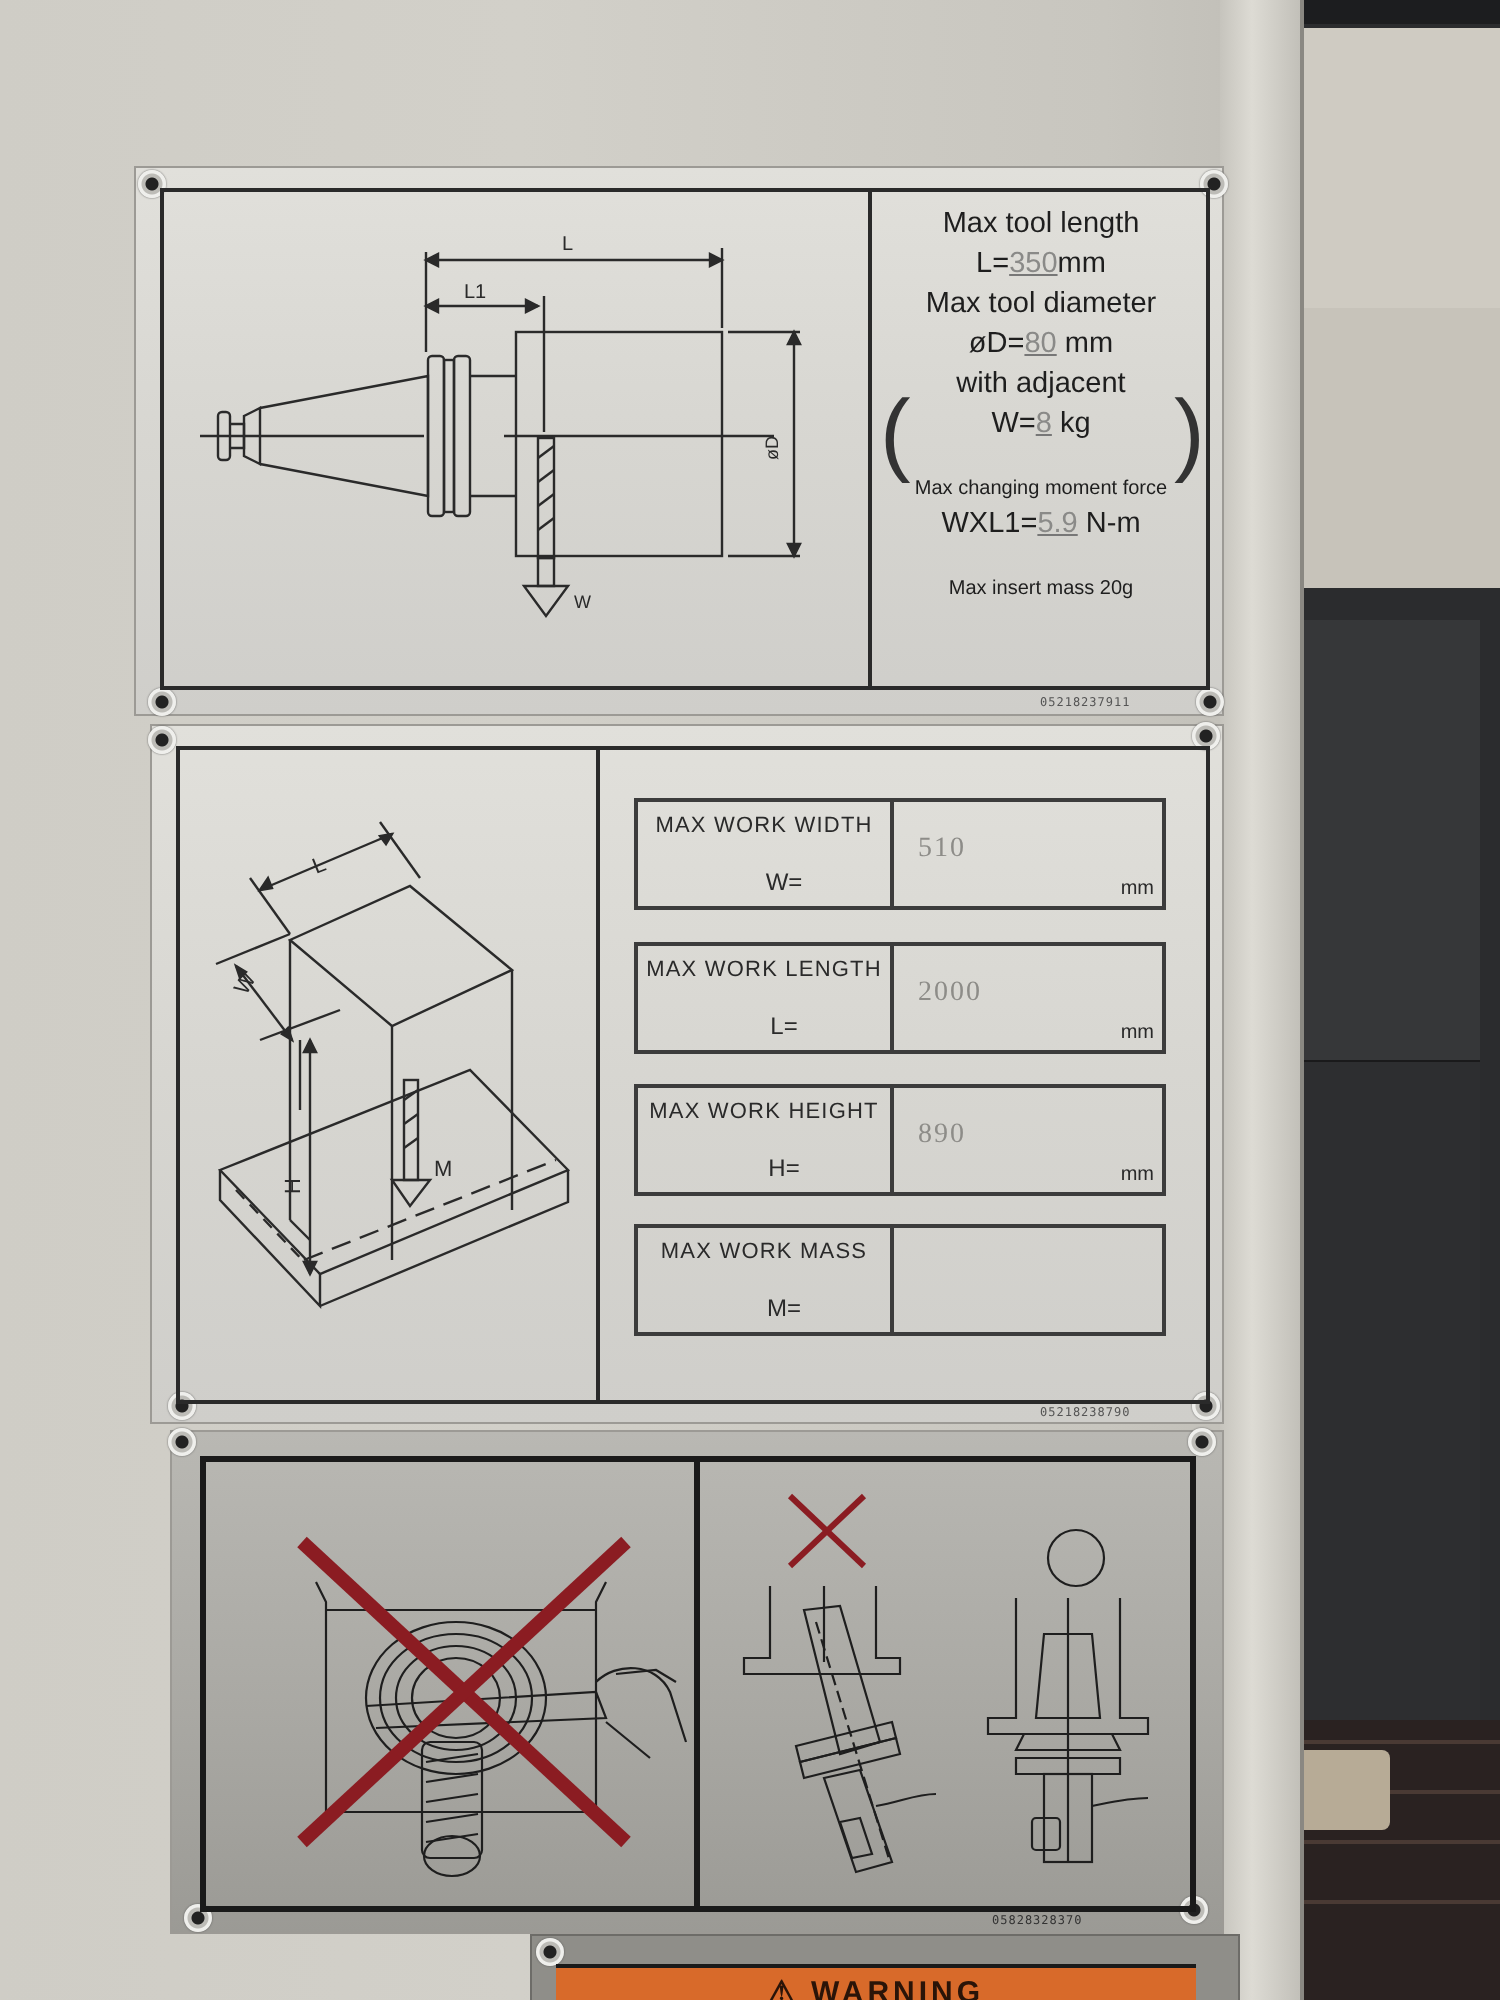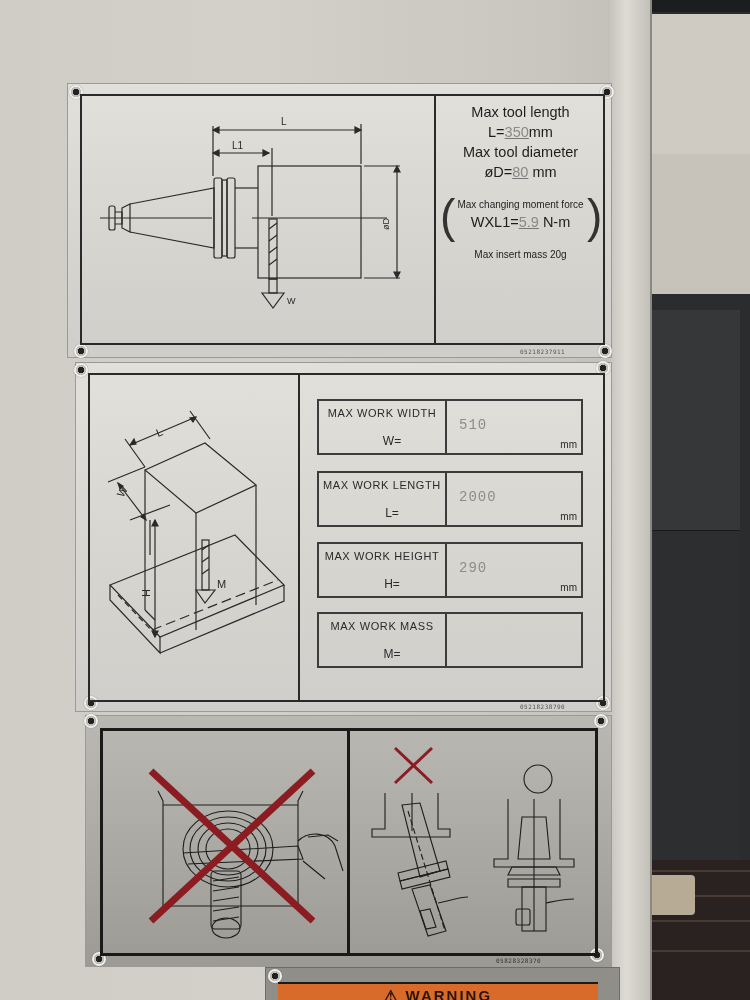--- a/index.html
+++ b/index.html
@@ -61,21 +61,21 @@
   #plate2 .inner { left: 12px; top: 10px; width: 517px; height: 329px; }
   #plate2 .divider { position: absolute; left: 208px; top: 0; width: 2px; height: 100%; background: #2a2a2a; }
   .spec-box {
     position: absolute; left: 227px; width: 266px; height: 56px;
     border: 2px solid #3c3c3c; display: flex;
   }
   .spec-box .lbl { width: 128px; border-right: 2px solid #3c3c3c; position: relative; }
   .spec-box .lbl .title { position: absolute; left: 0; right: 0; top: 6px; text-align: center; font-size: 11px; color: #2a2a2a; letter-spacing: 0.6px; }
   .spec-box .lbl .sym { position: absolute; left: 0; right: 0; top: 33px; text-align: center; font-size: 12px; color: #2a2a2a; padding-left: 20px; }
   .spec-box .valcell { flex: 1; position: relative; }
-  .spec-box .num { position: absolute; left: 12px; top: 16px; font-family: Liberation Mono, monospace; font-size: 14px; color: #8d8c88; letter-spacing: 1px; }
+  .spec-box .num { position: absolute; left: 12px; top: 16px; font-family: Liberation Serif, serif; font-size: 14px; color: #8d8c88; letter-spacing: 1px; }
   .spec-box .unit { position: absolute; right: 4px; bottom: 3px; font-size: 10px; color: #2a2a2a; }
 
   
   #plate3 { left: 85px; top: 715px; width: 527px; height: 252px; background: linear-gradient(180deg, #b9b8b3 0%, #a8a7a2 60%, #9b9a95 100%); }
   #plate3 .inner { left: 14px; top: 12px; width: 498px; height: 228px; border-width: 3px; border-color: #1a1a1a; }
   #plate3 .divider { position: absolute; left: 244px; top: 0; width: 3px; height: 100%; background: #1a1a1a; }
 
   
   #warning-plate { position: absolute; left: 265px; top: 967px; width: 355px; height: 51px; background: #8f8e89; border: 1px solid #6d6c68; }
   #warning-plate .banner {
@@ -159,20 +159,24 @@
     <div class="divider"></div>
     <div class="spec-col">
       <div class="line">Max tool length</div>
       <div class="line">
         <span>L=</span><span class="val">350</span><span>mm</span>
       </div>
       <div class="line">Max tool diameter</div>
       <div class="line">
         <span>øD=</span><span class="val">80</span> <span>mm</span>
       </div>
+      <div class="line">with adjacent</div>
+      <div class="line">
+        <span>W=</span><span class="val">8</span> <span>kg</span>
+      </div>
       <div class="line small">Max changing moment force</div>
       <div class="line">
         <span>WXL1=</span><span class="val">5.9</span> <span>N-m</span>
       </div>
       <div class="line small">Max insert mass 20g</div>
     </div>
     <div class="paren" style="left:358px">(</div>
     <div class="paren" style="left:505px">)</div>
   </div>
   <div class="serial" style="left:452px;top:264px">05218237911</div>
@@ -243,21 +247,21 @@
           <div class="num">2000</div>
           <div class="unit">mm</div>
         </div>
     </div>
     <div class="spec-box" style="top:167px">
       <div class="lbl">
           <div class="title">MAX WORK HEIGHT</div>
           <div class="sym">H=</div>
         </div>
       <div class="valcell">
-          <div class="num">290</div>
+          <div class="num">890</div>
           <div class="unit">mm</div>
         </div>
     </div>
     <div class="spec-box" style="top:237px">
       <div class="lbl">
           <div class="title">MAX WORK MASS</div>
           <div class="sym">M=</div>
         </div>
     </div>
   </div>

